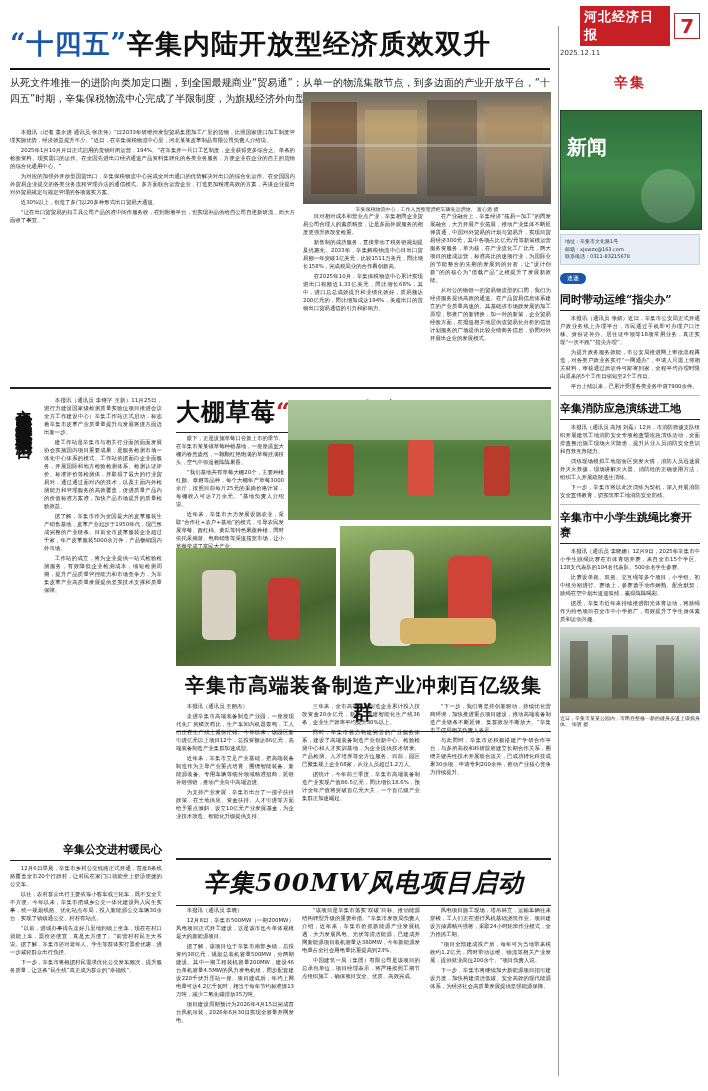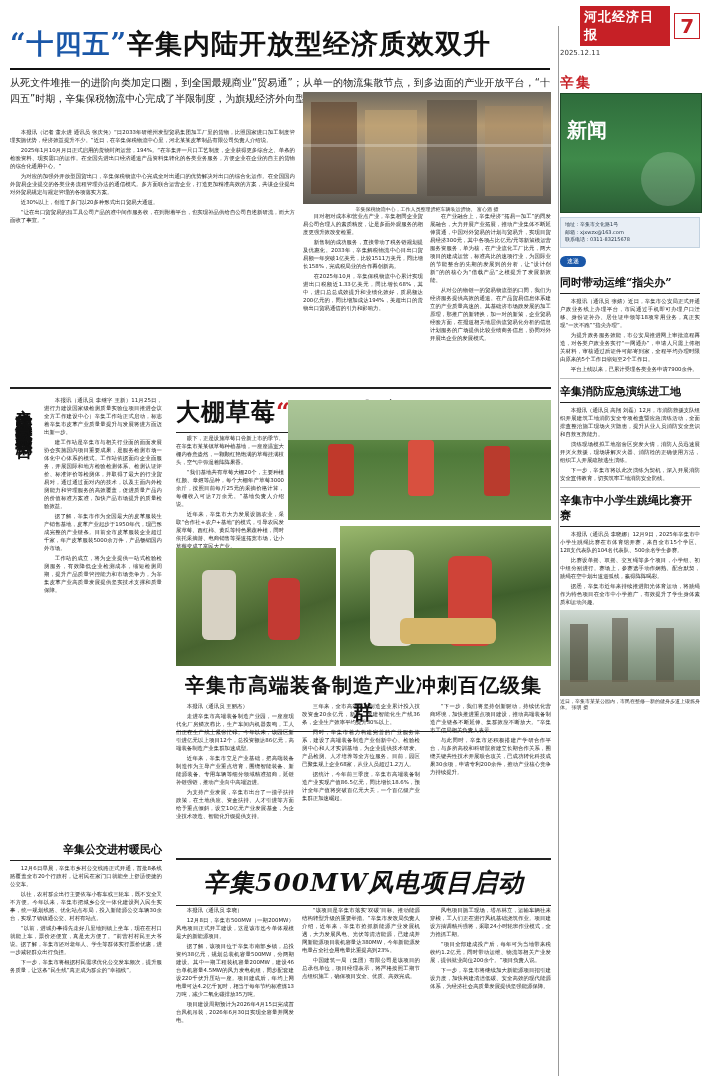--- a/index.html
+++ b/index.html
@@ -208,21 +208,21 @@
   </div>
   <div style="position:absolute;left:430px;top:906px;width:121px;">
     <div class="col-text">
       <p>风电项目施工现场，塔吊林立，运输车辆往来穿梭，工人们正在进行风机基础浇筑作业。项目建设方抽调精兵强将，采取24小时轮班作业模式，全力抢抓工期。</p>
       <p>“项目全部建成投产后，每年可为当地带来税收约1.2亿元，同时带动运维、物流等相关产业发展，提供就业岗位200余个。”项目负责人说。</p>
       <p>下一步，辛集市将继续加大新能源项目招引建设力度，加快构建清洁低碳、安全高效的现代能源体系，为经济社会高质量发展提供坚强能源保障。</p>
     </div>
   </div>
 
   <div class="rail">
-    <div style="display:flex;justify-content:flex-start;margin-bottom:1px;">
+    <div style="display:flex;justify-content:center;margin-bottom:18px;">
       <div class="vtitle" style="font-size:14px;color:#c62026;writing-mode:horizontal-tb;">辛集</div>
     </div>
     <div class="rail-brand">
       <div class="rail-news">新闻</div>
       <div style="position:absolute;right:6px;bottom:6px;width:54px;height:54px;border-radius:50%;background:rgba(255,255,255,.18);"></div>
     </div>
     <div class="rail-contact" style="margin-top:4px;">
       <div>地址：辛集市文化路1号</div>
       <div>邮箱：xjxwzx@163.com</div>
       <div>联系电话：0311-83215678</div>

